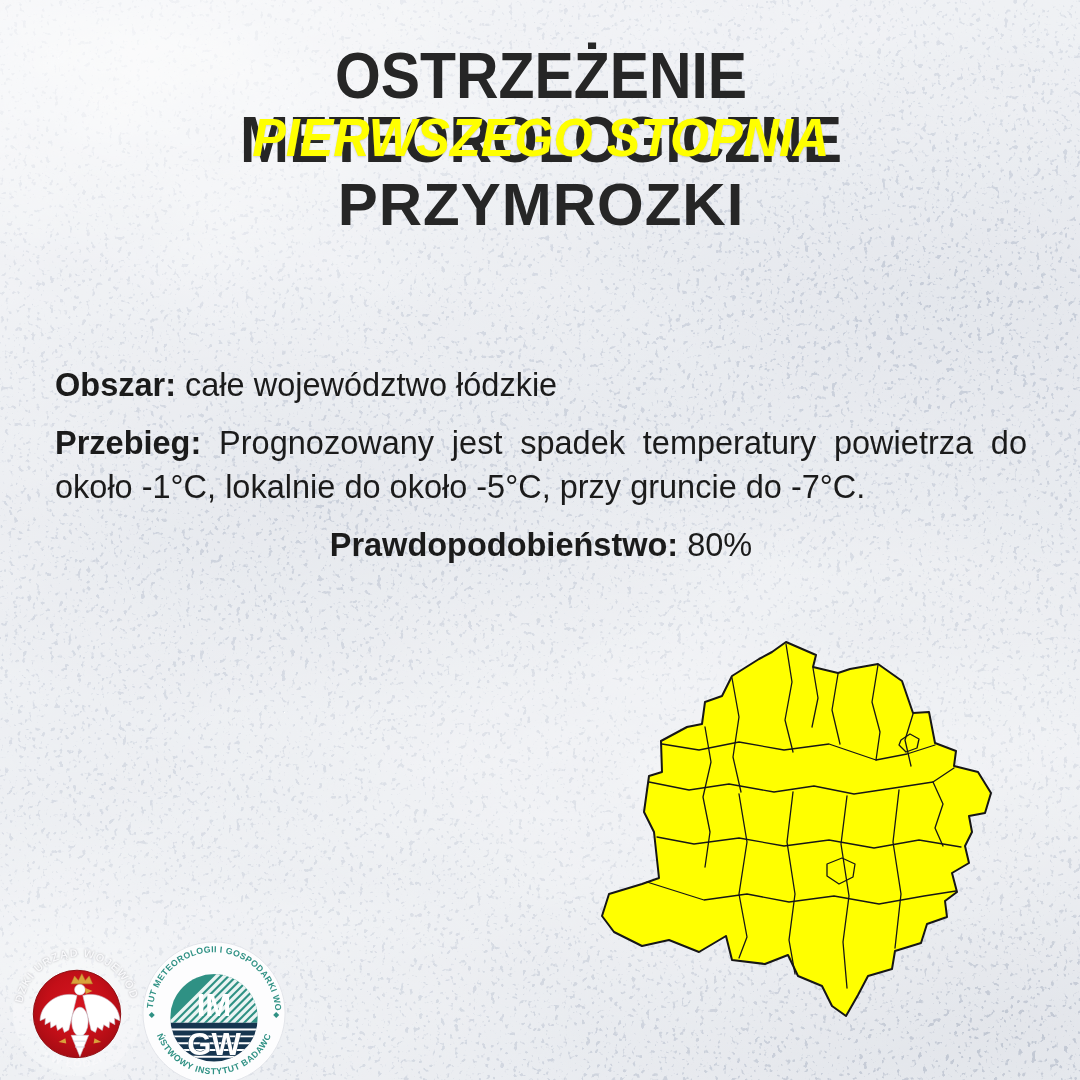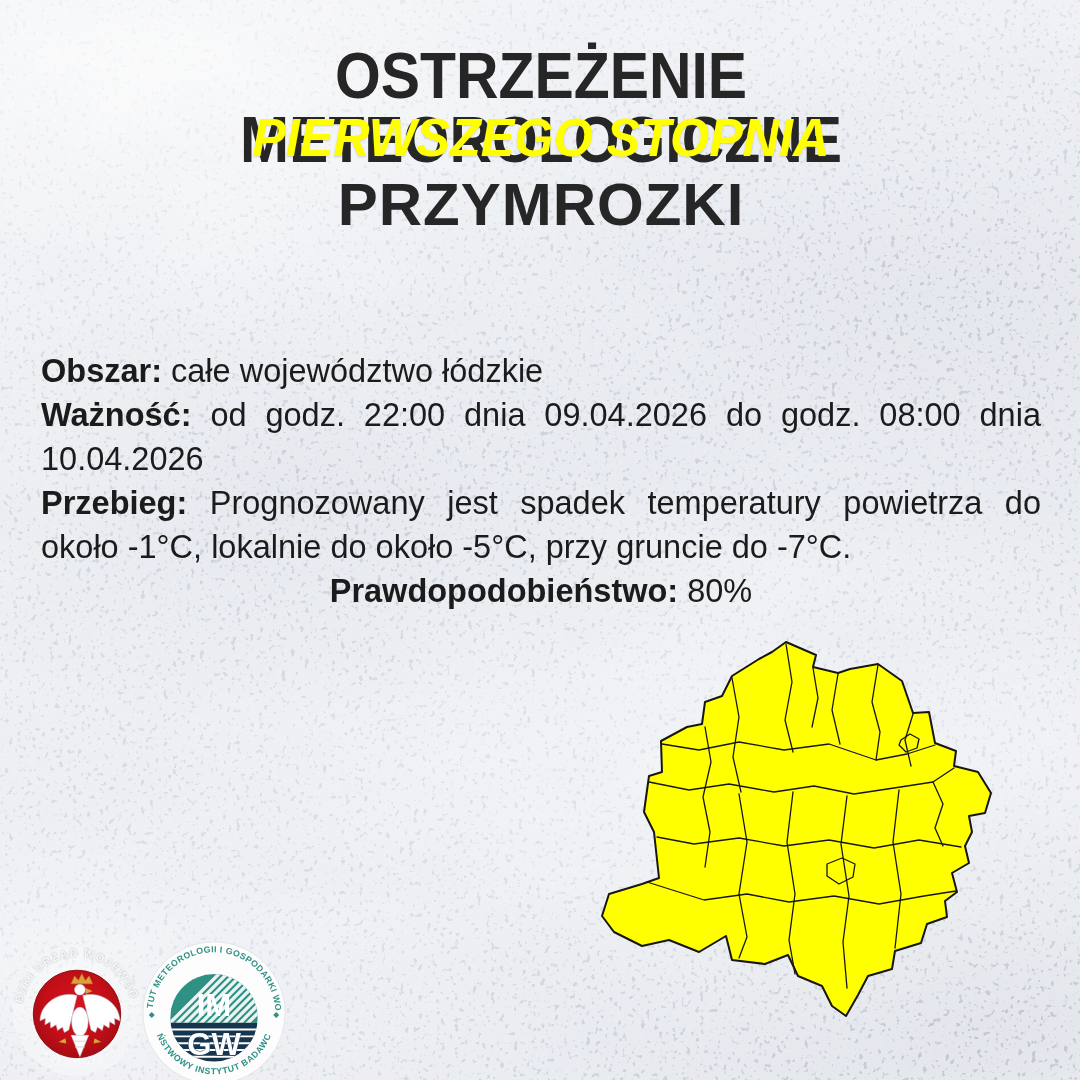--- a/index.html
+++ b/index.html
@@ -22,21 +22,21 @@
     color:#262626;letter-spacing:0px;line-height:1;}
   .title .squeeze{display:inline-block;transform:scaleX(.92);transform-origin:center;}
   .severity{position:absolute;top:111px;width:100%;font-size:53px;font-weight:700;
     font-style:italic;color:#ffff00;line-height:1;text-shadow:0 1px 2px rgba(100,100,110,.25);}
   .severity .squeeze{display:inline-block;transform:scaleX(.95);transform-origin:center;}
   .phenomenon{position:absolute;top:175px;width:100%;font-size:60px;font-weight:700;
     color:#262626;letter-spacing:1px;line-height:1;}
 
   .details{position:absolute;left:40px;right:40px;top:349px;color:#1b1b1b;
     font-size:32.5px;line-height:44px;}
-  .details p{margin:0;text-align:justify;}
+  .details p{margin:14px;text-align:justify;}
   .details p.last-left{text-align:center;}
   .details b{font-weight:700;}
 
   .map-wrap{position:absolute;left:588px;top:632px;width:412px;height:398px;}
 
   .logo{position:absolute;}
   .logo-voivodeship{left:8px;top:944px;width:136px;height:136px;}
   .logo-imgw{left:140px;top:940px;width:146px;height:146px;}
   svg text{font-family:"Liberation Sans",sans-serif;}
 </style>
@@ -72,21 +72,20 @@
         <span class="squeeze">OSTRZEŻENIE METEOROLOGICZNE</span>
       </div>
       <div class="severity">
         <span class="squeeze">PIERWSZEGO STOPNIA</span>
       </div>
       <div class="phenomenon">PRZYMROZKI</div>
     </div>
 
     <div class="details">
       <p><b>Obszar:</b> <span>całe województwo łódzkie</span></p>
-      <p><b>Ważność:</b> <span>od godz. 22:00 dnia 09.04.2026 do godz. 08:00 dnia 10.04.2026</span></p>
       <p><b>Przebieg:</b> <span>Prognozowany jest spadek temperatury powietrza do około -1°C, lokalnie do około -5°C, przy gruncie do -7°C.</span></p>
       <p class="last-left"><b>Prawdopodobieństwo:</b> <span>80%</span></p>
     </div>
 
     <div class="map-wrap">
       <svg width="412" height="398" viewBox="0 0 412 398" role="img" aria-label="województwo łódzkie">
         <g fill="#ffff00" stroke="#161616" stroke-width="2" stroke-linejoin="round">
           <path d="M197,10 L227,23 224,35 249,41 261,37 289,32 313,49 324,81 340,80 346,111 367,119 365,134 389,140 402,161 396,181 380,184 383,200 376,214 380,231 363,241 368,260 356,269 358,285 338,292 332,311 306,319 303,337 279,344 269,363 257,384 243,374 233,354 209,344 199,323 176,332 143,328 137,304 110,320 80,308 53,314 25,300 13,284 20,262 53,252 70,246 65,200 55,180 60,144 73,140 72,109 98,95 113,92 116,70 133,64 143,44 170,27 183,20 Z"></path>
         </g>
         <g fill="none" stroke="#161616" stroke-width="1.3" stroke-linejoin="round" stroke-linecap="round">

